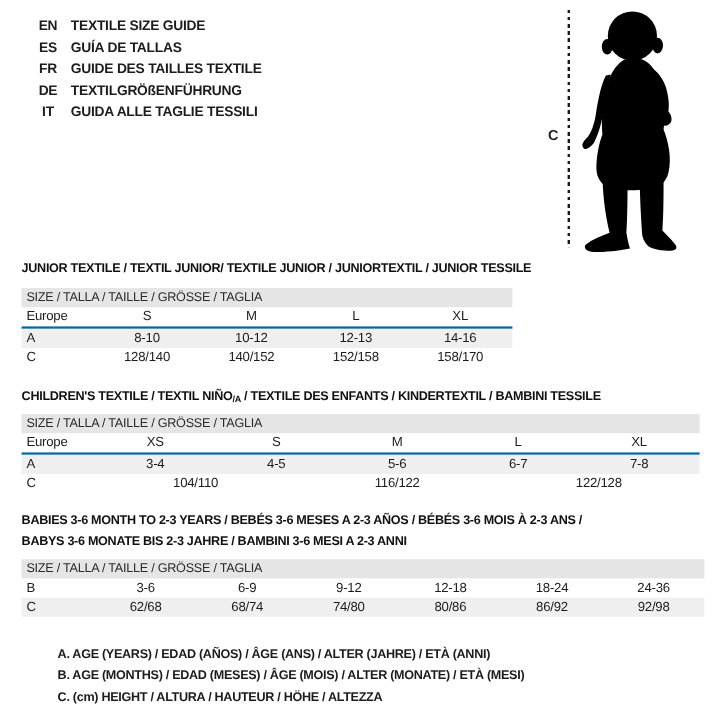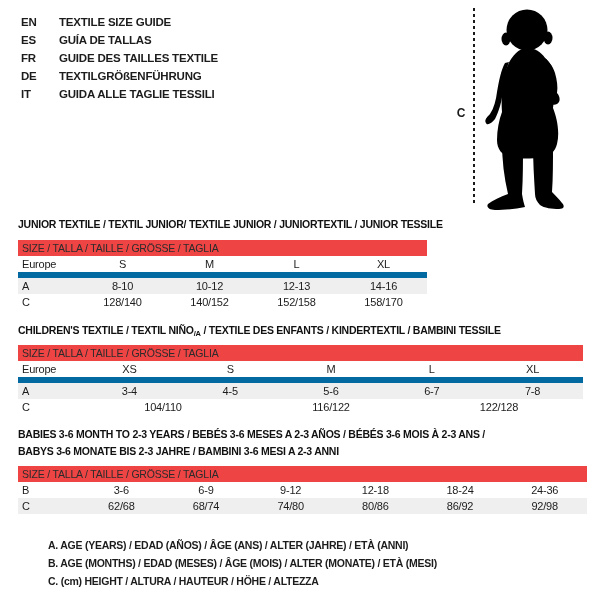--- a/index.html
+++ b/index.html
@@ -1,21 +1,21 @@
 <!DOCTYPE html>
 <html><head>
 <meta charset="utf-8">
 <style>
   html,body{margin:0;padding:0;}
   body{
     width:600px;height:600px;position:relative;background:#ffffff;
     font-family:"Liberation Sans",sans-serif;color:#1c1c1c;overflow:hidden;
   }
   
-  .lang-list{position:absolute;left:21px;top:13px;}
+  .lang-list{position:absolute;left:21px;top:13px;text-align:center;}
   .lang-row{display:flex;line-height:18px;font-size:11.5px;font-weight:bold;letter-spacing:-0.2px;}
   .lang-code{width:38px;flex:0 0 38px;}
   
   .figure{position:absolute;left:0;top:0;width:600px;height:215px;}
   .dash-line{
     position:absolute;left:473px;top:8px;width:2px;height:198px;
     background:repeating-linear-gradient(to bottom,#1a1a1a 0 3px,transparent 3px 6px);
   }
   .c-label{position:absolute;left:452px;top:106px;width:18px;text-align:center;
     font-size:12px;font-weight:bold;}
@@ -24,26 +24,26 @@
   .section-title{
     position:absolute;left:18px;font-size:10.5px;font-weight:bold;letter-spacing:-0.25px;
     color:#111;white-space:nowrap;line-height:17px;
   }
   .title-sub{font-size:7.5px;vertical-align:-2px;}
   .sg-table{position:absolute;left:18px;}
   .t1{top:240px;width:409px;}
   .t2{top:345px;width:565px;}
   .t3{top:466px;width:569px;}
   .theader{
-    height:16px;line-height:16px;background:#ef4444;color:#2b2b2b;
+    height:16px;line-height:16px;background:#e5e5e5;color:#2b2b2b;
     font-size:10.5px;padding-left:4px;letter-spacing:-0.2px;
   }
   .trow{display:flex;height:16px;line-height:16px;font-size:11px;letter-spacing:-0.2px;}
   .trow.alt{background:#efefef;}
-  .trow.subheader{border-bottom:6px solid #0369a1;height:16px;}
+  .trow.subheader{border-bottom:2px solid #0369a1;height:16px;}
   .tcell{flex:1;text-align:center;}
   .tcell.label{flex:0 0 57px;text-align:left;padding-left:4px;}
   
   .notes{position:absolute;left:21px;top:536px;margin-left:27px;}
   .note-line{font-size:10.5px;font-weight:bold;line-height:18px;letter-spacing:-0.25px;white-space:nowrap;}
 </style>
 </head>
 <body>
 
 <div class="lang-list">

